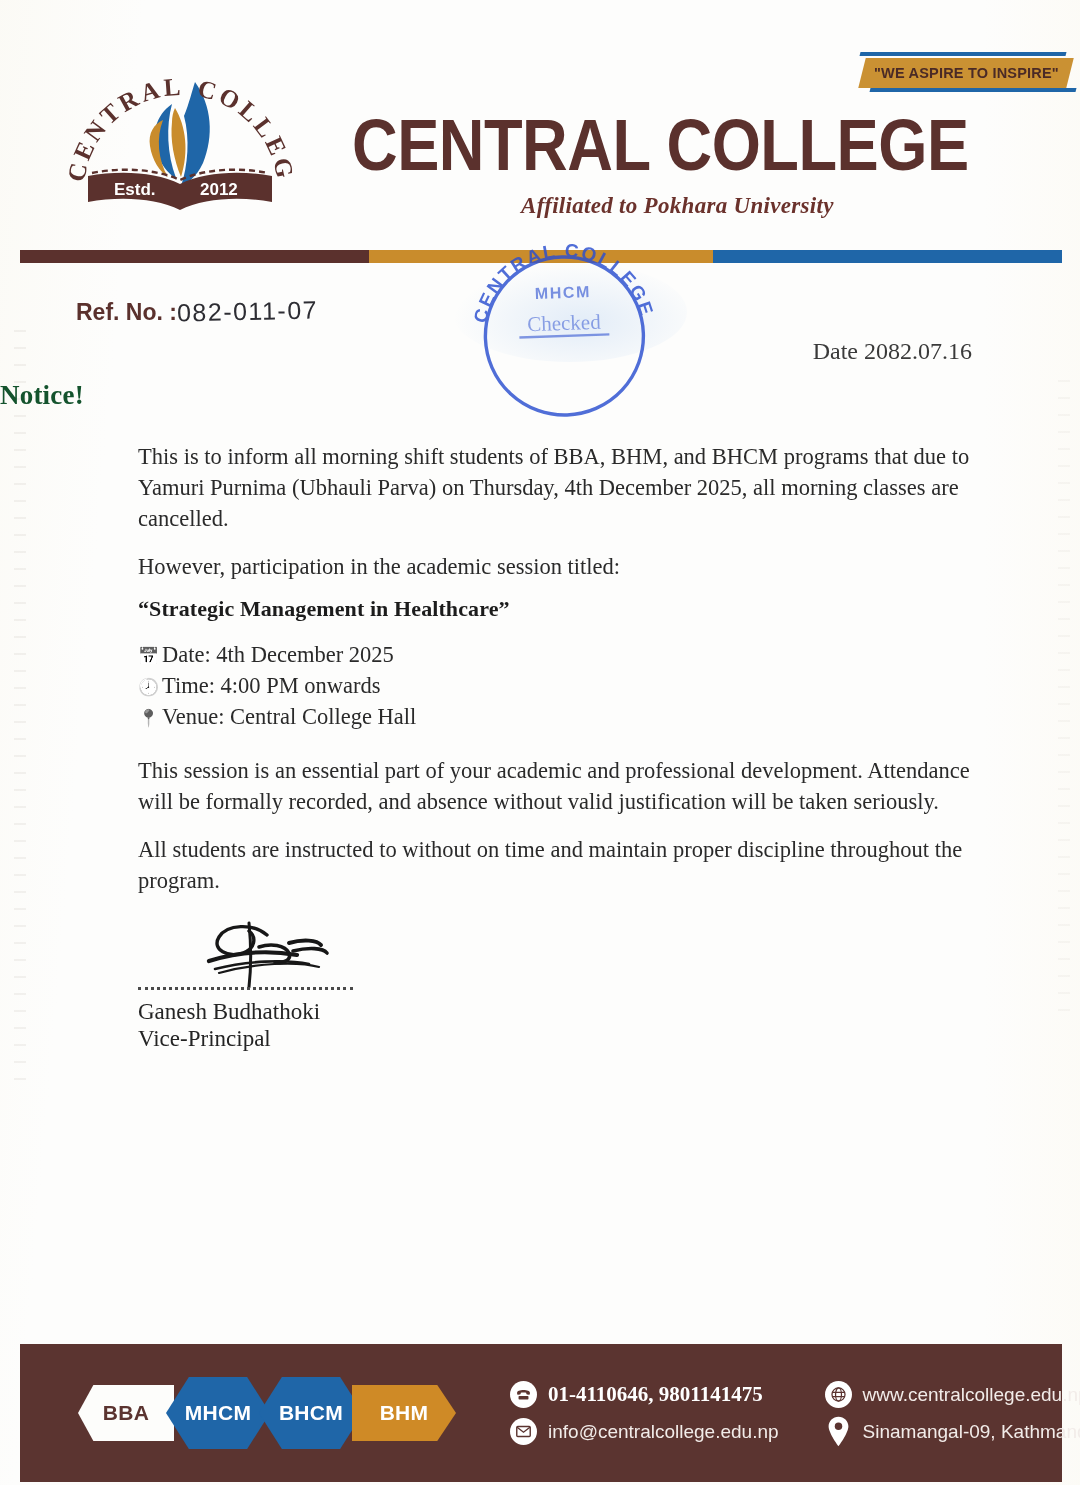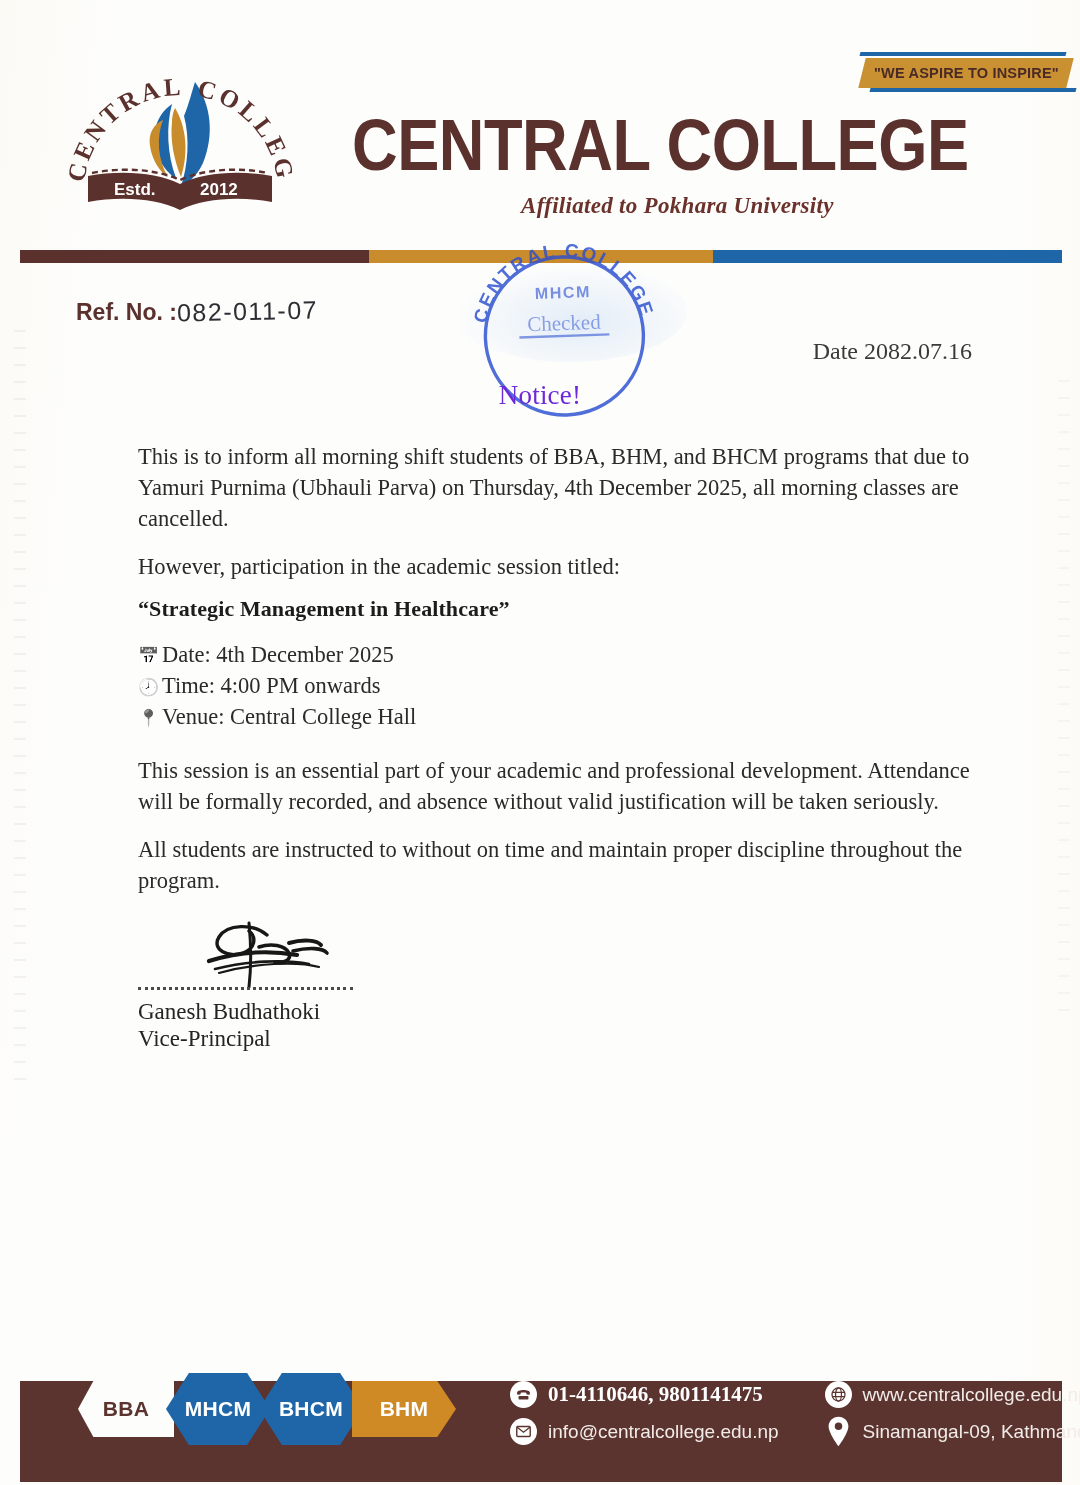--- a/index.html
+++ b/index.html
@@ -187,24 +187,24 @@
     border-radius: 50%;
     background: radial-gradient(ellipse at 55% 60%, rgba(120,170,230,.20), rgba(255,255,255,0) 70%);
     pointer-events: none;
   }
 
   
   .notice-title {
     position: absolute;
     left: 0; right: 0;
     top: 380px;
-    text-align: center;
+    text-align: left;
     font-size: 27px;
-    font-weight: normal;
-    color: #6d28d9;
+    font-weight: bold;
+    color: #14532d;
     letter-spacing: .2px;
   }
   .body {
     position: absolute;
     left: 138px;
     top: 420px;
     width: 840px;
     margin-top: 21px;
   }
   .para {
@@ -281,23 +281,24 @@
     font-size: 23px;
     color: #242424;
   }
 
   
   .footer {
     position: absolute;
     left: 20px;
     right: 18px;
     bottom: 3px;
-    height: 101px;
+    height: 138px;
     background: #5b3430;
     display: flex;
+    align-items: center;
   }
   .badges {
     position: relative;
     margin-left: 58px;
     display: flex;
     align-items: center;
     height: 56px;
   }
   .badge {
     position: relative;

